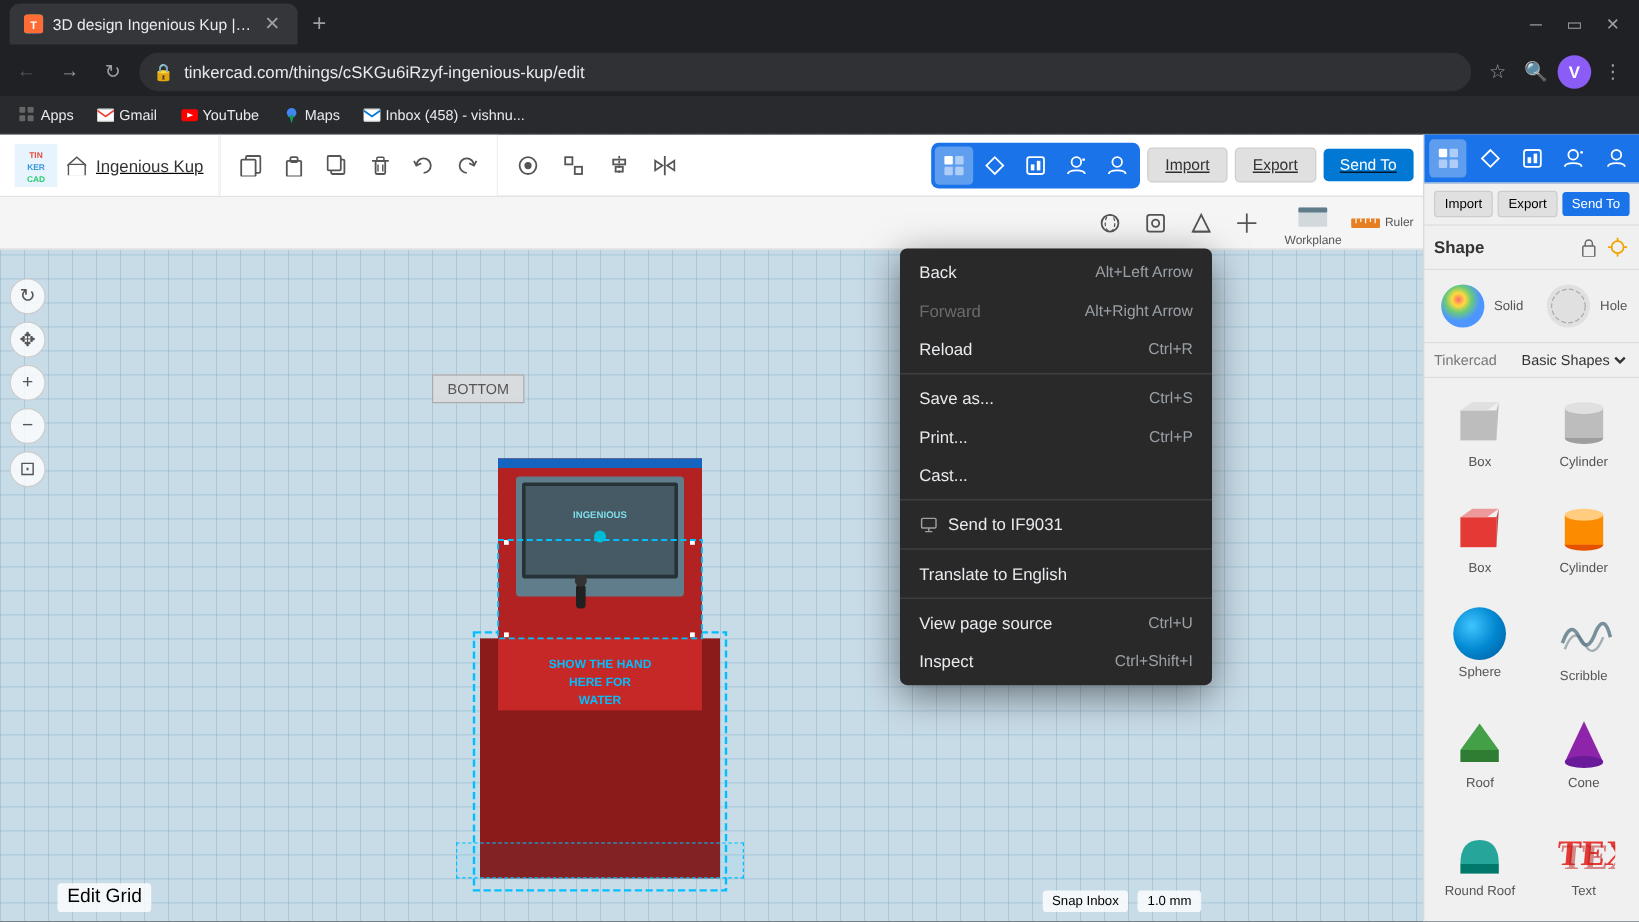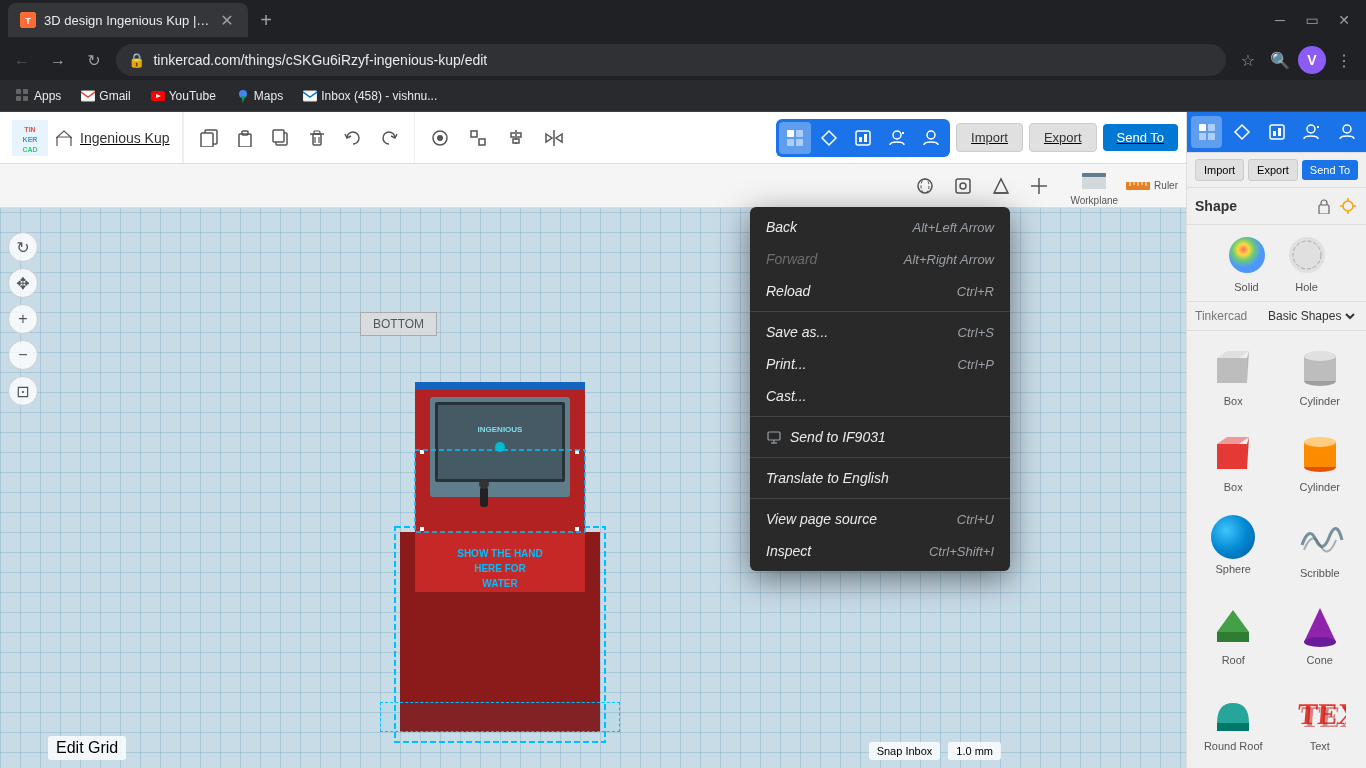--- a/index.html
+++ b/index.html
@@ -43,32 +43,32 @@
     .grid-lines { position: absolute; top: 0; left: 0; width: 100%; height: 100%; background-image: linear-gradient(rgba(100,150,180,0.3) 1px, transparent 1px), linear-gradient(90deg, rgba(100,150,180,0.3) 1px, transparent 1px); background-size: 20px 20px; }
     .tc-tool-btn { width: 34px; height: 34px; display: flex; align-items: center; justify-content: center; border-radius: 4px; cursor: pointer; color: #555; font-size: 16px; }
     .tc-btn { padding: 6px 14px; border-radius: 4px; font-size: 13px; cursor: pointer; font-weight: 500; }
     .tc-btn-import { background: #e0e0e0; color: #333; border: 1px solid #ccc; }
     .tc-btn-export { background: #e0e0e0; color: #333; border: 1px solid #ccc; }
     .tc-btn-sendto { background: #0078d4; color: white; border: none; }
     .view-btn { width: 30px; height: 30px; background: rgba(255,255,255,0.8); border-radius: 50%; display: flex; align-items: center; justify-content: center; cursor: pointer; color: #555; font-size: 16px; border: 1px solid #ccc; }
 
     
     .context-menu { position: absolute; top: 95px; left: 750px; background: #292929; border-radius: 6px; box-shadow: 0 8px 32px rgba(0,0,0,0.5); width: 260px; z-index: 1000; padding: 4px 0; }
-    .ctx-item { display: flex; align-items: flex-end; padding: 8px 16px; cursor: pointer; color: #e8eaed; font-size: 14px; font-style: italic; }
+    .ctx-item { display: flex; align-items: flex-start; padding: 8px 16px; cursor: pointer; color: #e8eaed; font-size: 14px; }
     .ctx-item .ctx-label { flex: 1; }
     .ctx-item .ctx-shortcut { color: #9aa0a6; font-size: 13px; }
     .ctx-item.disabled { color: #6c6c6c; cursor: default; }
     .ctx-divider { height: 1px; background: #444; margin: 4px 0; }
 
     
     .right-panel { width: 180px; background: #f0f0f0; border-left: 1px solid #ddd; display: flex; flex-direction: column; }
     .right-panel-top { padding: 8px; display: flex; align-items: center; justify-content: space-between; border-bottom: 1px solid #ddd; }
     .shape-title { font-size: 14px; font-weight: 600; color: #333; }
     .shape-type-area { display: flex; gap: 16px; padding: 8px; justify-content: center; }
-    .shape-type { display: flex; flex-direction: column; align-items: center; gap: 4px; cursor: pointer; }
+    .shape-type { display: flex; flex-direction: row; align-items: center; gap: 4px; cursor: pointer; }
     .shape-type-label { font-size: 11px; color: #555; }
 
     
     .shape-library-header { display: flex; align-items: center; justify-content: space-between; padding: 6px 8px; border-top: 1px solid #ddd; border-bottom: 1px solid #ddd; }
     .shape-lib-title { font-size: 12px; color: #777; }
     .shape-lib-dropdown { font-size: 12px; color: #333; font-weight: 500; background: none; border: none; cursor: pointer; }
     .shapes-grid { display: grid; grid-template-columns: 1fr 1fr; gap: 2px; padding: 4px; overflow-y: auto; flex: 1; }
     .shape-item { display: flex; flex-direction: column; align-items: center; padding: 8px 4px; cursor: pointer; border-radius: 4px; }
     .shape-item-label { font-size: 11px; color: #555; text-align: center; margin-top: 4px; }
     .shape-sphere-blue { width: 44px; height: 44px; border-radius: 50%; background: radial-gradient(circle at 35% 35%, #40c4ff, #0288d1, #01579b); }

